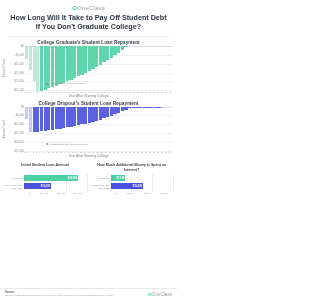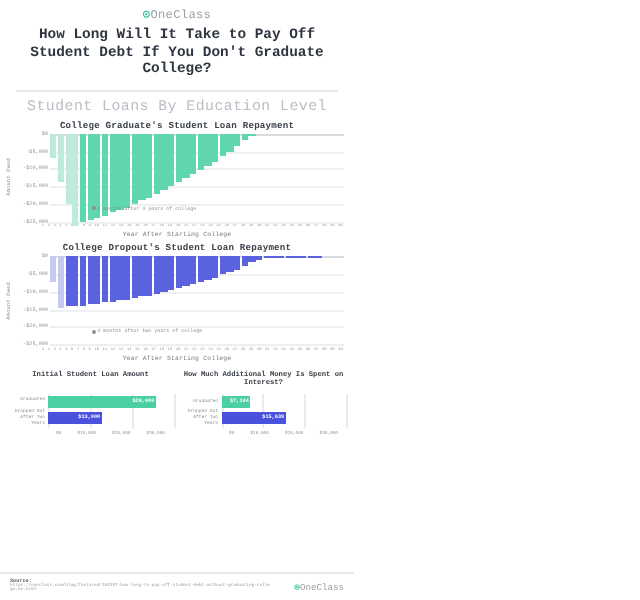--- a/index.html
+++ b/index.html
@@ -2,21 +2,21 @@
 <html><head>
 <meta charset="utf-8">
 <style>
   html,body{margin:0;padding:0;background:#ffffff;}
   body{
     width:177px;height:300px;overflow:hidden;
     font-family:"Liberation Sans",sans-serif;
     color:#3c3c46;
     -webkit-font-smoothing:none;
   }
-  .page{width:177px;height:300px;position:relative;box-sizing:border-box;background:#fff;font-family:Liberation Mono, monospace;}
+  .page{width:177px;height:300px;position:relative;box-sizing:border-box;background:#fff;}
 
   
   .brand{
     text-align:center;padding-top:4px;
     font-size:6px;letter-spacing:.2px;color:#9aa0a6;
   }
   .brand .mark{color:#2ec4a0;font-weight:bold;}
   .headline{
     text-align:center;margin:3px 8px 0 8px;
     font-size:7.2px;line-height:8.6px;font-weight:bold;color:#2f3540;
@@ -115,21 +115,20 @@
 <div class="page">
 
   <div class="brand">
     <span class="mark">⊙</span><span>OneClass</span>
   </div>
 
   <div class="headline">How Long Will It Take to Pay Off Student Debt If You Don't Graduate College?</div>
 
   <div class="rule"></div>
 
-  <div class="section-title">Student Loans By Education Level</div>
 
   <div class="chart-block">
     <div class="chart-title">College Graduate's Student Loan Repayment</div>
     <div class="plot-wrap">
       <div class="ylabel">Amount Owed</div>
       <div class="yticks" id="c1yt">
           <span style="top: 0px;">$0</span>
           <span style="top: 8.8px;">-$5,000</span>
           <span style="top: 17.6px;">-$10,000</span>
           <span style="top: 26.4px;">-$15,000</span>

